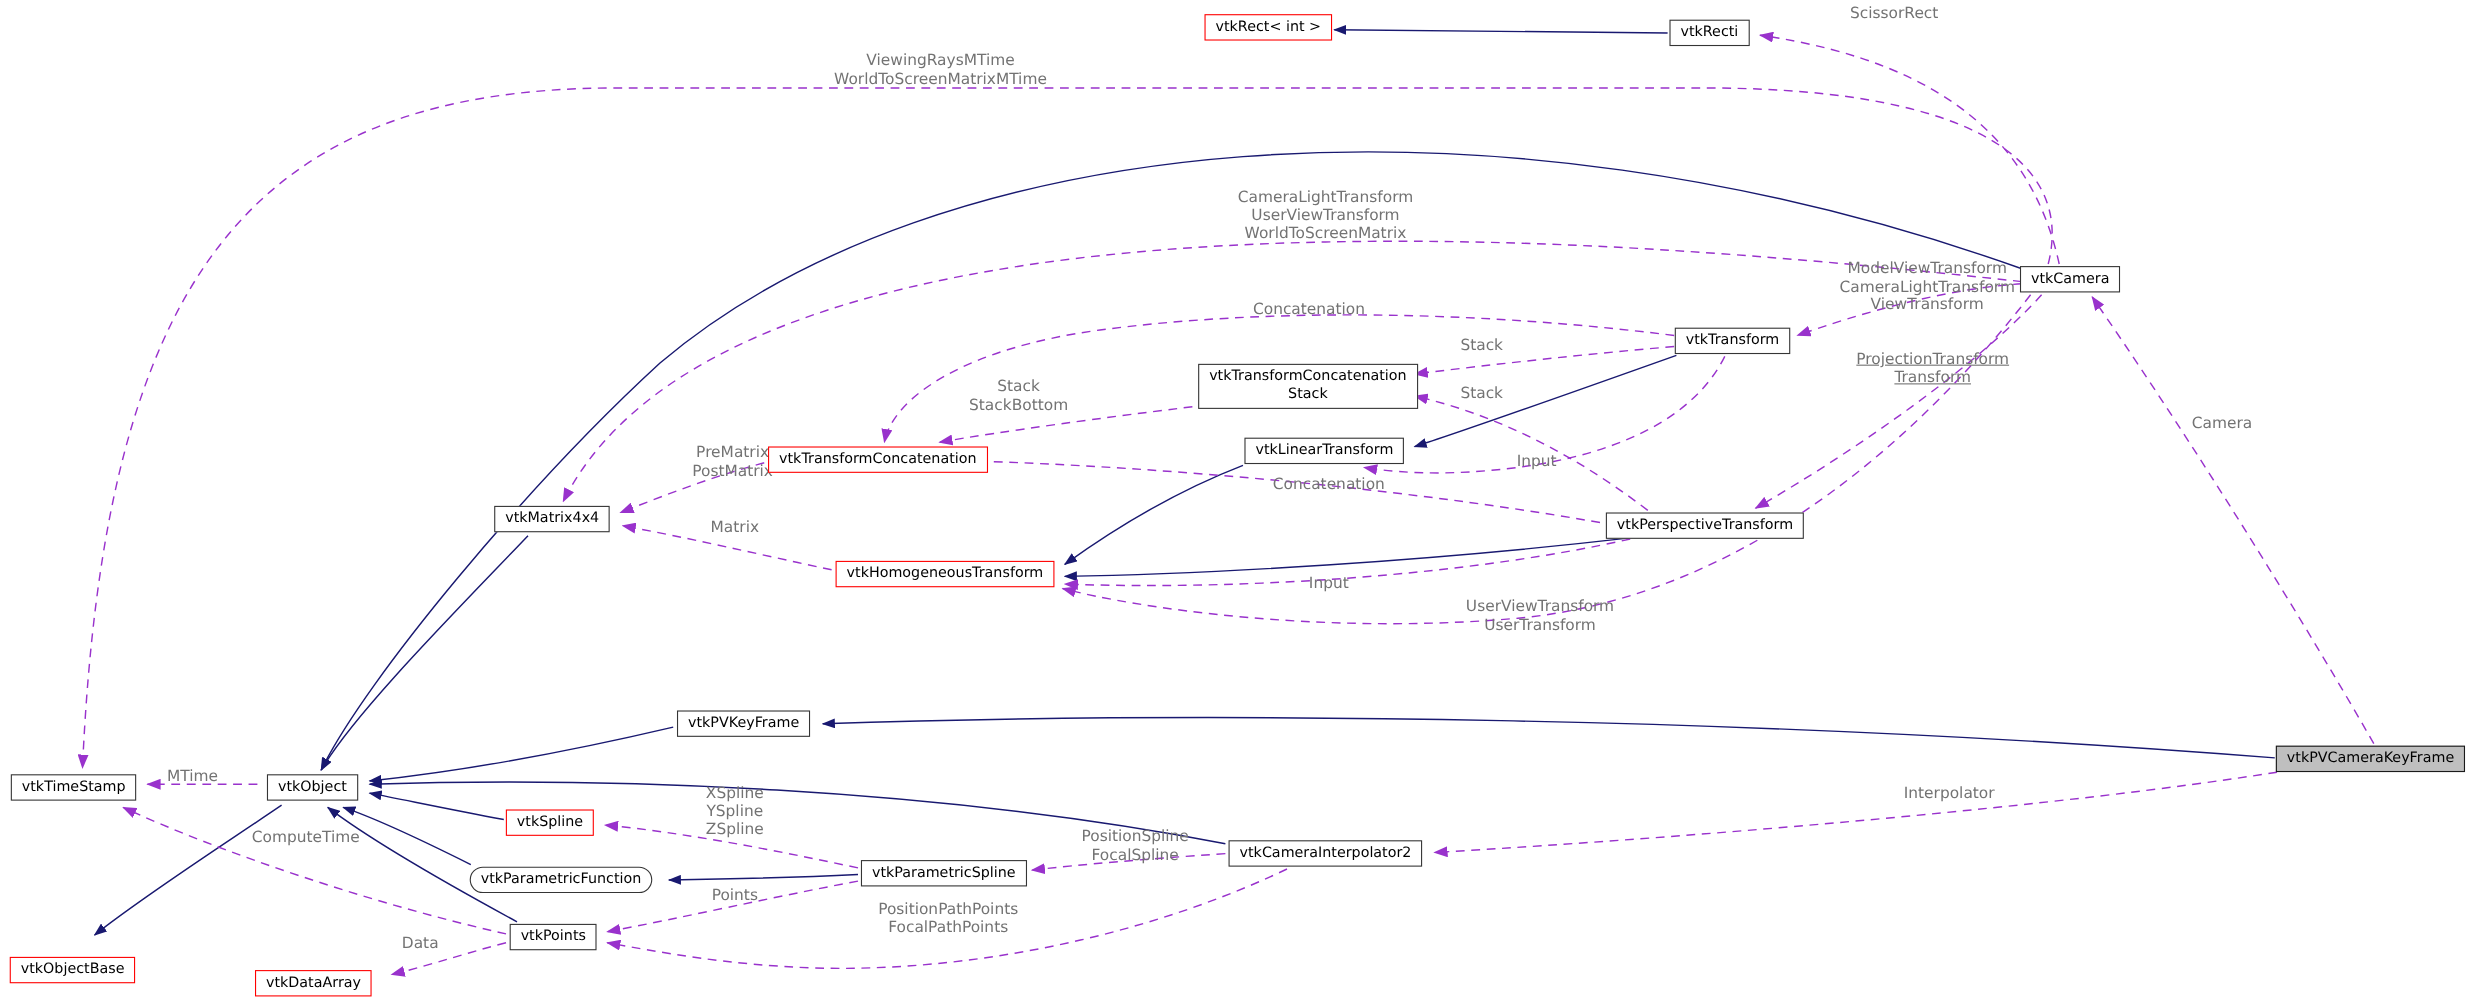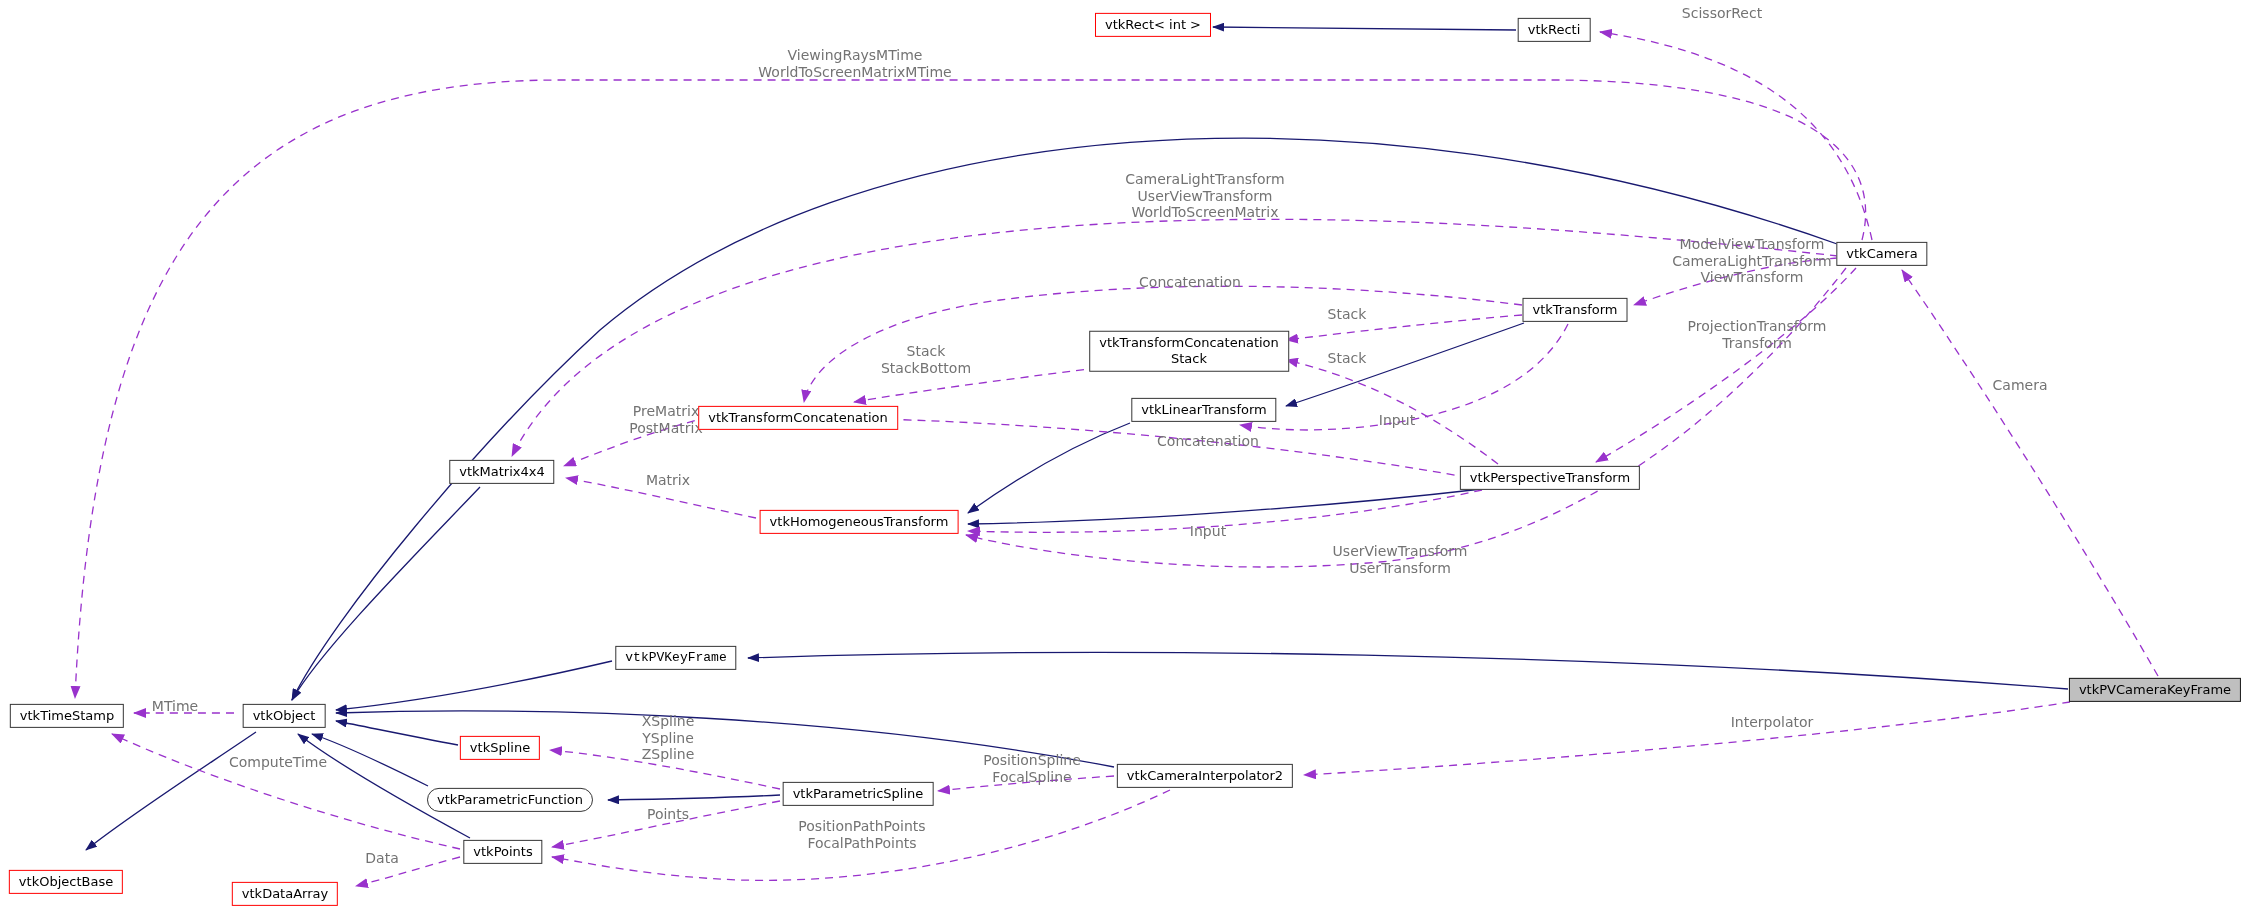--- a/index.html
+++ b/index.html
@@ -105,21 +105,21 @@
       </div>
       <div class="node" style="left: 502px; top: 472px;">
         <span class="nline">vtkMatrix4x4</span>
       </div>
       <div class="node red" style="left: 859px; top: 522px;">
         <span class="nline">vtkHomogeneousTransform</span>
       </div>
       <div class="node" style="left: 1550px; top: 478px;">
         <span class="nline">vtkPerspectiveTransform</span>
       </div>
-      <div class="node" style="left: 676px; top: 658px; font-family: Liberation Mono, monospace;">
+      <div class="node" style="left: 676px; top: 658px;">
         <span class="nline">vtkPVKeyFrame</span>
       </div>
       <div class="node" style="left: 67px; top: 716px;">
         <span class="nline">vtkTimeStamp</span>
       </div>
       <div class="node" style="left: 284px; top: 716px;">
         <span class="nline">vtkObject</span>
       </div>
       <div class="node red" style="left: 500px; top: 748px;">
         <span class="nline">vtkSpline</span>
@@ -157,21 +157,21 @@
       <div class="elabel" style="left: 1205px; top: 196px;">
         <span>CameraLightTransform</span>
         <span>UserViewTransform</span>
         <span>WorldToScreenMatrix</span>
       </div>
       <div class="elabel" style="left: 1752px; top: 261px;">
         <span>ModelViewTransform</span>
         <span>CameraLightTransform</span>
         <span>ViewTransform</span>
       </div>
-      <div class="elabel" style="left: 1757px; top: 335px;">
+      <div class="elabel" style="left: 1757px; top: 335px; text-decoration: underline;">
         <span>ProjectionTransform</span>
         <span>Transform</span>
       </div>
       <div class="elabel" style="left: 1400px; top: 560px;">
         <span>UserViewTransform</span>
         <span>UserTransform</span>
       </div>
       <div class="elabel" style="left: 1190px; top: 282px;">
         <span>Concatenation</span>
       </div>

